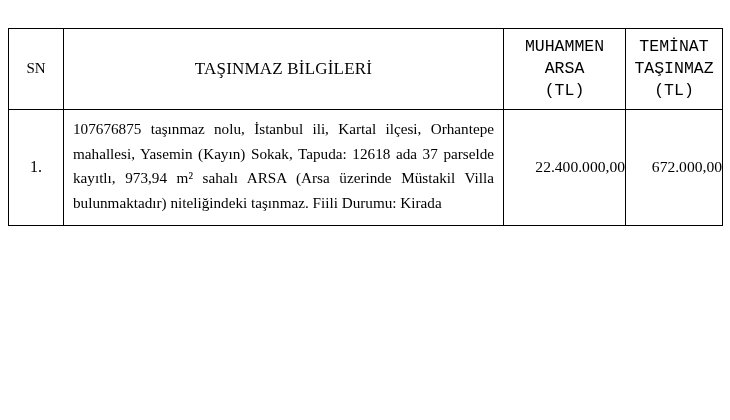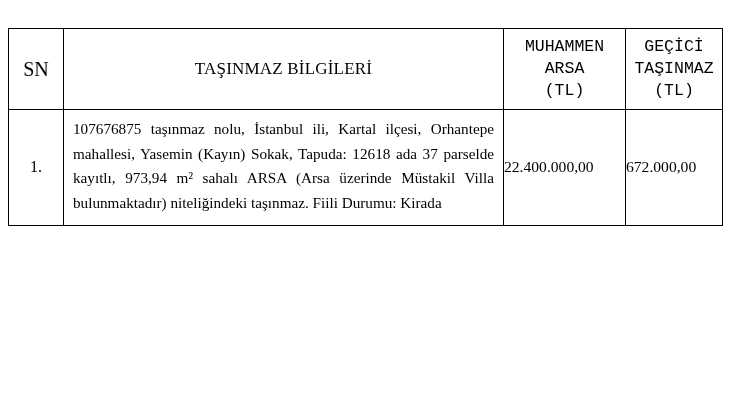--- a/index.html
+++ b/index.html
@@ -42,21 +42,21 @@
   col.c-teminat { width: 97px; }
 
   thead td {
     text-align: center;
     font-size: 16.5px;
     line-height: 1.32;
     padding: 7px 2px 8px 2px;
     height: 80px;
   }
   thead td.sn-head {
-    font-size: 20px;
+    font-size: 15px;
     vertical-align: middle;
     font-family: Liberation Serif, serif;
   }
   thead td.info-head {
     font-size: 17px;
     letter-spacing: 0.2px;
   }
   thead td.money-head {
     font-size: 16.5px;
     font-family: Liberation Mono, monospace;
@@ -74,21 +74,21 @@
   tbody td.info-cell {
     text-align: justify;
     text-align-last: left;
     font-size: 15.2px;
     line-height: 1.62;
     padding: 7px 9px 9px 9px;
     vertical-align: top;
     hyphens: none;
   }
   tbody td.num-cell {
-    text-align: left;
+    text-align: right;
     font-size: 15.6px;
     vertical-align: middle;
     white-space: nowrap;
   }
 </style>
 </head>
 <body>
 
 <div class="page">
 
@@ -102,21 +102,21 @@
     <thead>
       <tr>
         <td class="sn-head">SN</td>
         <td class="info-head">TAŞINMAZ BİLGİLERİ</td>
         <td class="money-head">
           <span class="head-line">MUHAMMEN</span>
           <span class="head-line">ARSA</span>
           <span class="head-line">(TL)</span>
         </td>
         <td class="money-head">
-          <span class="head-line">GEÇİCİ</span>
+          <span class="head-line">TEMİNAT</span>
           <span class="head-line">TAŞINMAZ</span>
           <span class="head-line">(TL)</span>
         </td>
       </tr>
     </thead>
     <tbody>
       <tr>
         <td class="sn-cell">1.</td>
         <td class="info-cell">107676875 taşınmaz nolu, İstanbul ili, Kartal ilçesi, Orhantepe mahallesi, Yasemin (Kayın) Sokak, Tapuda: 12618 ada 37 parselde kayıtlı, 973,94 m² sahalı ARSA (Arsa üzerinde Müstakil Villa bulunmaktadır) niteliğindeki taşınmaz. Fiili Durumu: Kirada</td>
         <td class="num-cell">22.400.000,00</td>

